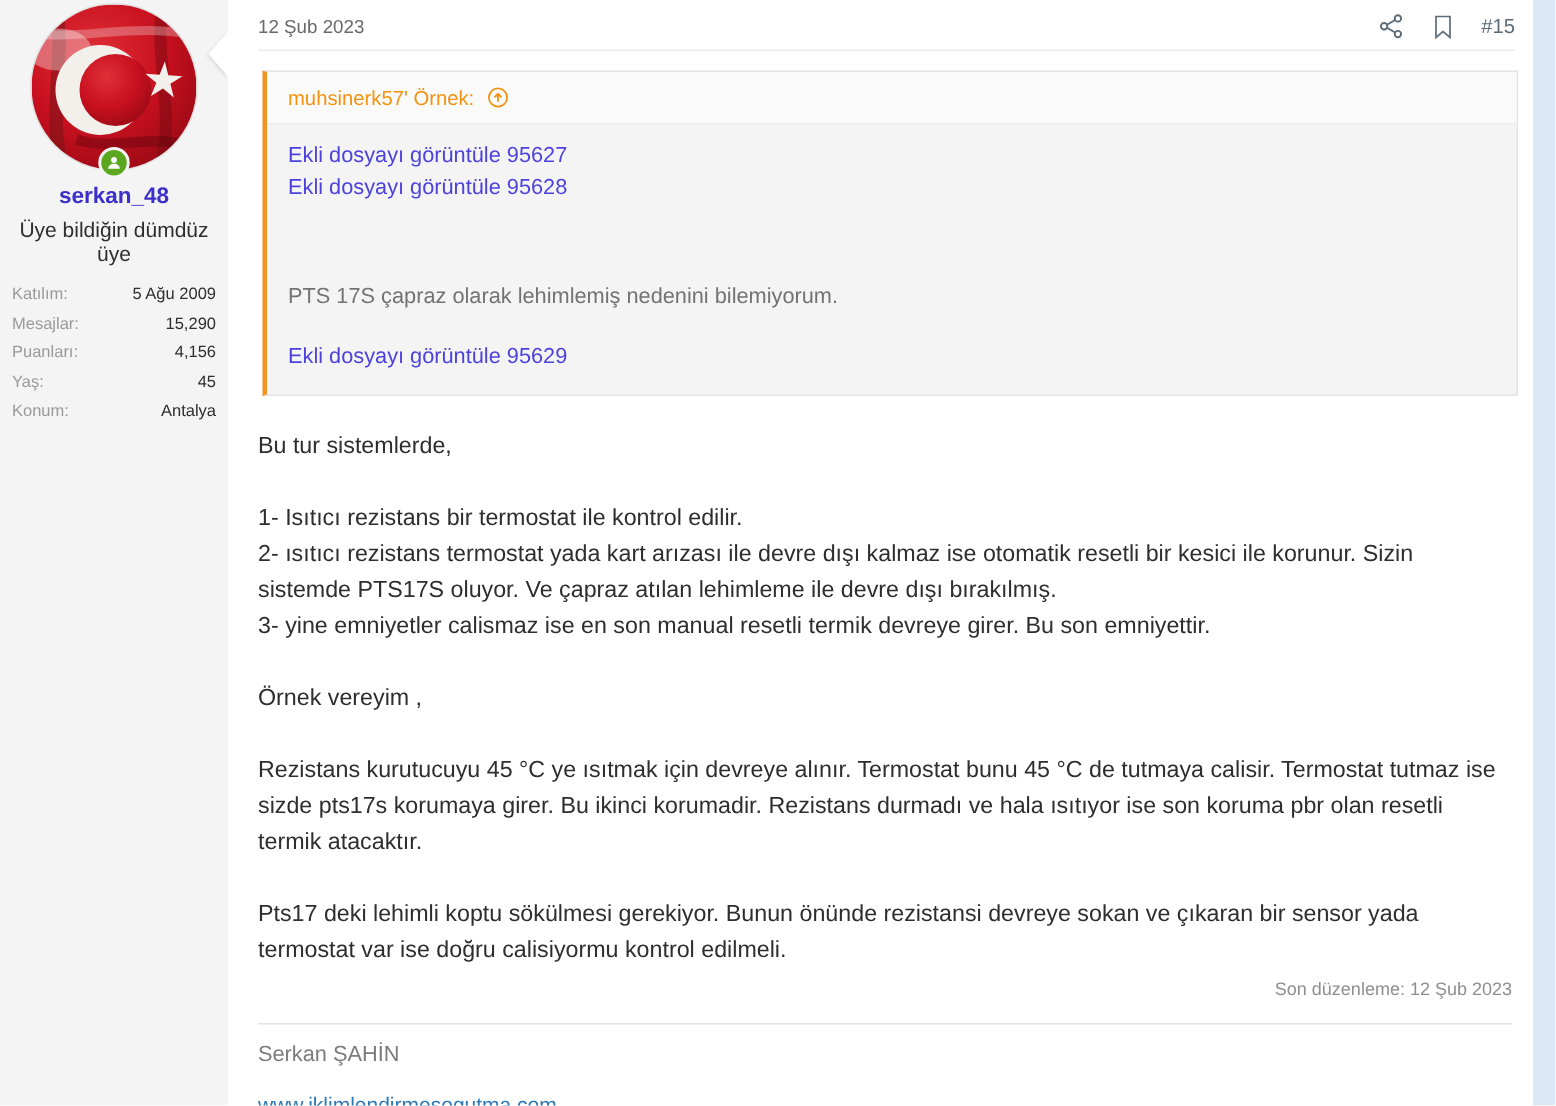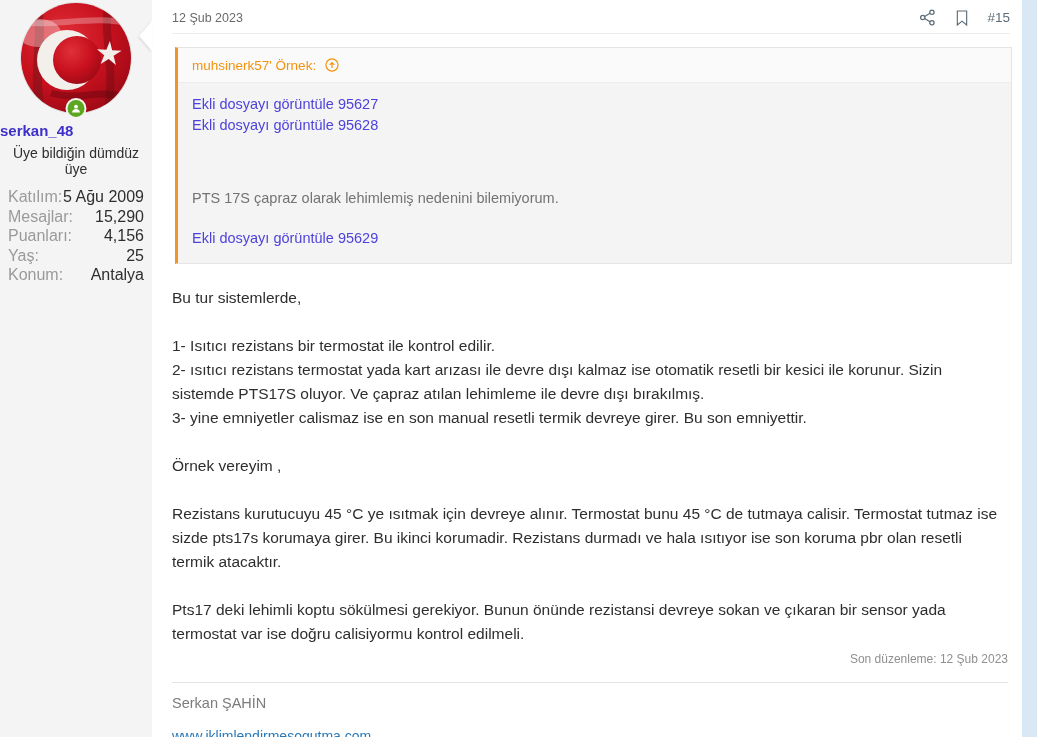--- a/index.html
+++ b/index.html
@@ -10,25 +10,25 @@
 
   
   .sidebar { width:152px; background:#f4f4f4; flex:none; padding-top:3px; }
   .avatar-wrap { width:110px; margin:0 auto; position:relative; }
   .avatar { width:110px; height:110px; border-radius:50%; overflow:hidden; display:block;
             box-shadow:0 0 0 1px rgba(0,0,0,0.08); cursor:pointer; }
   .avatar svg { display:block; }
   .online-badge { position:absolute; left:50%; bottom:-6px; transform:translateX(-50%);
                   width:21px; height:21px; border-radius:50%; background:#5ba71f;
                   border:2px solid #f4f4f4; display:flex; align-items:center; justify-content:center; }
-  .username { margin-top:9px; font-size:15px; font-weight:bold;
+  .username { text-align:center; margin-top:9px; font-size:15px; font-weight:bold;
               color:#3d2fc9; cursor:pointer; }
   .user-title { text-align:center; margin-top:6px; font-size:14px; line-height:16px;
                 color:#2e2e2e; padding:0 3px; }
-  .stats { margin-top:10px; padding:0 8px; font-size:16px; line-height:19.5px; }
+  .stats { margin-top:10px; padding:0 8px; font-size:11px; line-height:19.5px; }
   .stat-row { display:flex; justify-content:space-between; }
   .stat-label { color:#9a9a9a; }
   .stat-value { color:#2e2e2e; text-align:right; }
 
   
   .main { flex:1; background:#ffffff; position:relative; }
   .msg-arrow { position:absolute; left:-13px; top:21px; width:0; height:0;
                border-top:15px solid transparent; border-bottom:15px solid transparent;
                border-right:13px solid #ffffff;
                filter:drop-shadow(-1px 1px 1px rgba(0,0,0,0.10)); }
@@ -111,21 +111,21 @@
       <div class="stat-row">
         <span class="stat-label">Mesajlar:</span>
         <span class="stat-value">15,290</span>
       </div>
       <div class="stat-row">
         <span class="stat-label">Puanları:</span>
         <span class="stat-value">4,156</span>
       </div>
       <div class="stat-row">
         <span class="stat-label">Yaş:</span>
-        <span class="stat-value">25</span>
+        <span class="stat-value">45</span>
       </div>
       <div class="stat-row">
         <span class="stat-label">Konum:</span>
         <span class="stat-value">Antalya</span>
       </div>
     </div>
   </div>
 
   <div class="main">
     <div class="msg-arrow"></div>

